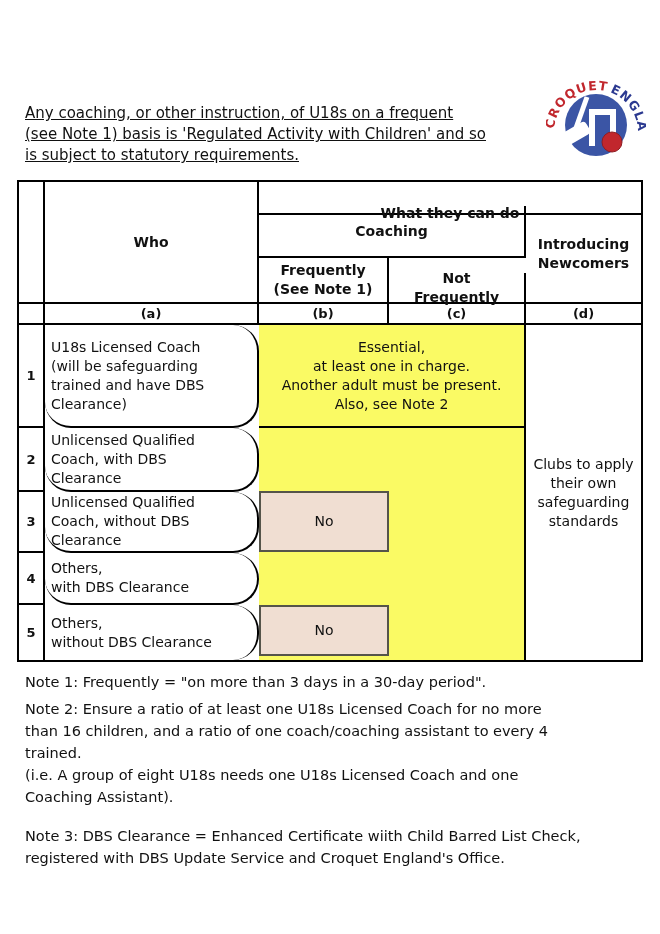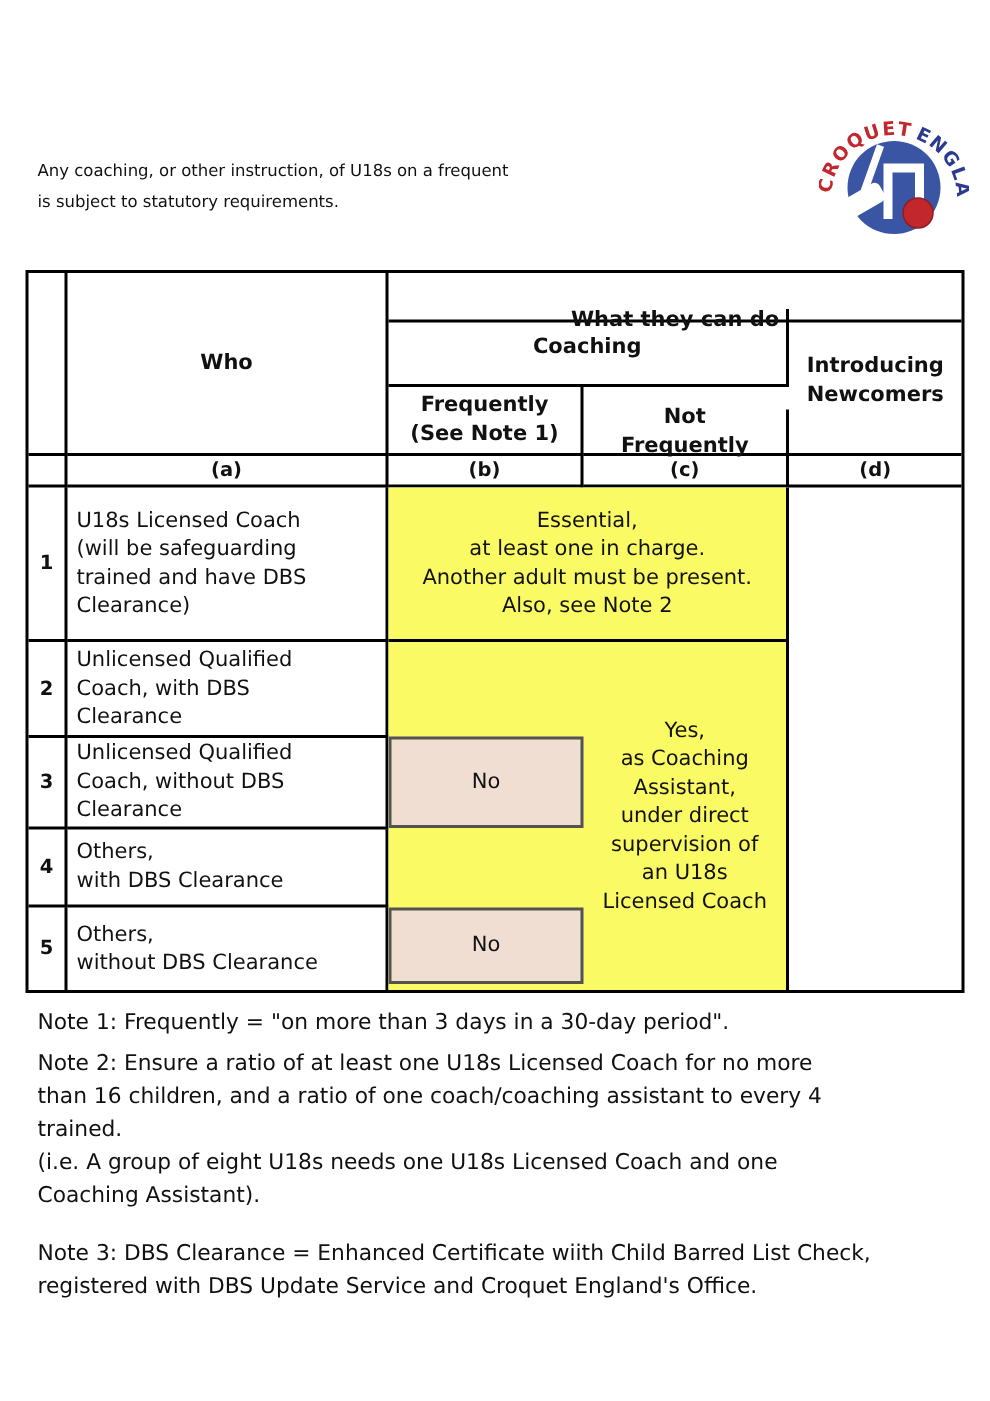--- a/index.html
+++ b/index.html
@@ -3,37 +3,37 @@
 <meta charset="utf-8">
 <style>
   * { margin:0; padding:0; box-sizing:border-box; }
   html,body { background:#e9e9e9; }
   .page {
     position:relative; width:660px; height:934px; background:#ffffff;
     font-family:"DejaVu Sans","Liberation Sans",sans-serif; color:#111;
     overflow:hidden; margin:0 auto;
   }
   .doc-title { position:absolute; left:25px; top:71px; font-size:18px; font-weight:bold; letter-spacing:.2px; white-space:nowrap; }
-  .intro { position:absolute; left:25px; top:103px; font-size:11px; line-height:21px; }
+  .intro { position:absolute; left:25px; top:103px; font-size:15px; line-height:21px;text-decoration:underline; }
   .line { white-space:nowrap; }
 
   .logo { position:absolute; left:546px; top:66px; }
 
   .grid-table {
     position:absolute; left:17px; top:180px; width:626px;
     display:grid;
     grid-template-columns:26px 214px 130px 137px 1fr;
     grid-template-rows:24px 52px 46px 21px 103px 64px 61px 52px 55px;
     border:2.5px solid #000; background:#fff;
     font-size:14px; line-height:19px;
   }
   .gc { border-right:2px solid #000; border-bottom:2px solid #000; display:flex; align-items:center; justify-content:center; text-align:center; }
   .gc.no-br { border-right:none; }
   .gc.no-bb { border-bottom:none; }
-  .gc.left { justify-content:flex-start; text-align:left; padding-left:6px; padding-right:4px; }
+  .gc.left { justify-content:flex-start; text-align:left; padding-left:6px; padding-right:4px;border-radius:26px; }
   .bold { font-weight:bold; }
   .pre { white-space:pre-line; }
   .small { font-size:13px; }
   .yellow { background:#FAFA64;text-align:center; }
   .pink-box {
     position:absolute; left:0; width:130px; background:#F0DED2;
     border:2px solid #55544a; display:flex; align-items:center; justify-content:center;
   }
   .yes-area { position:absolute; left:130px; top:0; bottom:0; width:135px; display:flex; align-items:center; justify-content:center; }
 
@@ -60,20 +60,21 @@
   .gap-lg { height:17px; }
 </style>
 </head>
 <body>
 
 <div class="page">
 
 
   <div class="intro">
     <div class="line">Any coaching, or other instruction, of U18s on a frequent</div>
+    <div class="line">(see Note 1) basis is 'Regulated Activity with Children' and so</div>
     <div class="line">is subject to statutory requirements.</div>
   </div>
 
   <svg class="logo" width="100" height="96" viewBox="0 0 100 96" aria-hidden="true">
     <defs>
       <path id="logoarc" d="M 8 66 A 42 42 0 1 1 92 66" fill="none"></path>
     </defs>
     <circle cx="50" cy="59" r="31" fill="#3B55A5"></circle>
     <path d="M46 80 V46 H67 V80" fill="none" stroke="#ffffff" stroke-width="6"></path>
     <line x1="41" y1="31" x2="30" y2="62" stroke="#ffffff" stroke-width="5"></line>
@@ -126,29 +127,26 @@
 with DBS Clearance</div>
     <div class="gc bold small no-bb" style="grid-column:1;grid-row:9">5</div>
     <div class="gc left pre no-bb" style="grid-column:2;grid-row:9">Others,
 without DBS Clearance</div>
 
     <div class="gc cell-essential yellow pre">Essential,
 at least one in charge.
 Another adult must be present.
 Also, see Note 2</div>
 
+    <div class="gc cell-clubs pre no-br no-bb">Clubs to apply
+their own
+safeguarding
+standards</div>
 
     <div class="gc cell-yellowmerge yellow no-bb">
-      <div class="yes-area pre">Yes,
-as Coaching
-Assistant,
-under direct
-supervision of
-an U18s
-Licensed Coach</div>
       <div class="pink-box" style="top:63px;height:61px">No</div>
       <div class="pink-box" style="top:177px;height:51px">No</div>
     </div>
 
   </div>
 
   <div class="notes">
     <div class="note-block">
       <div class="line">Note 1: Frequently = "on more than 3 days in a 30-day period".</div>
     </div>

